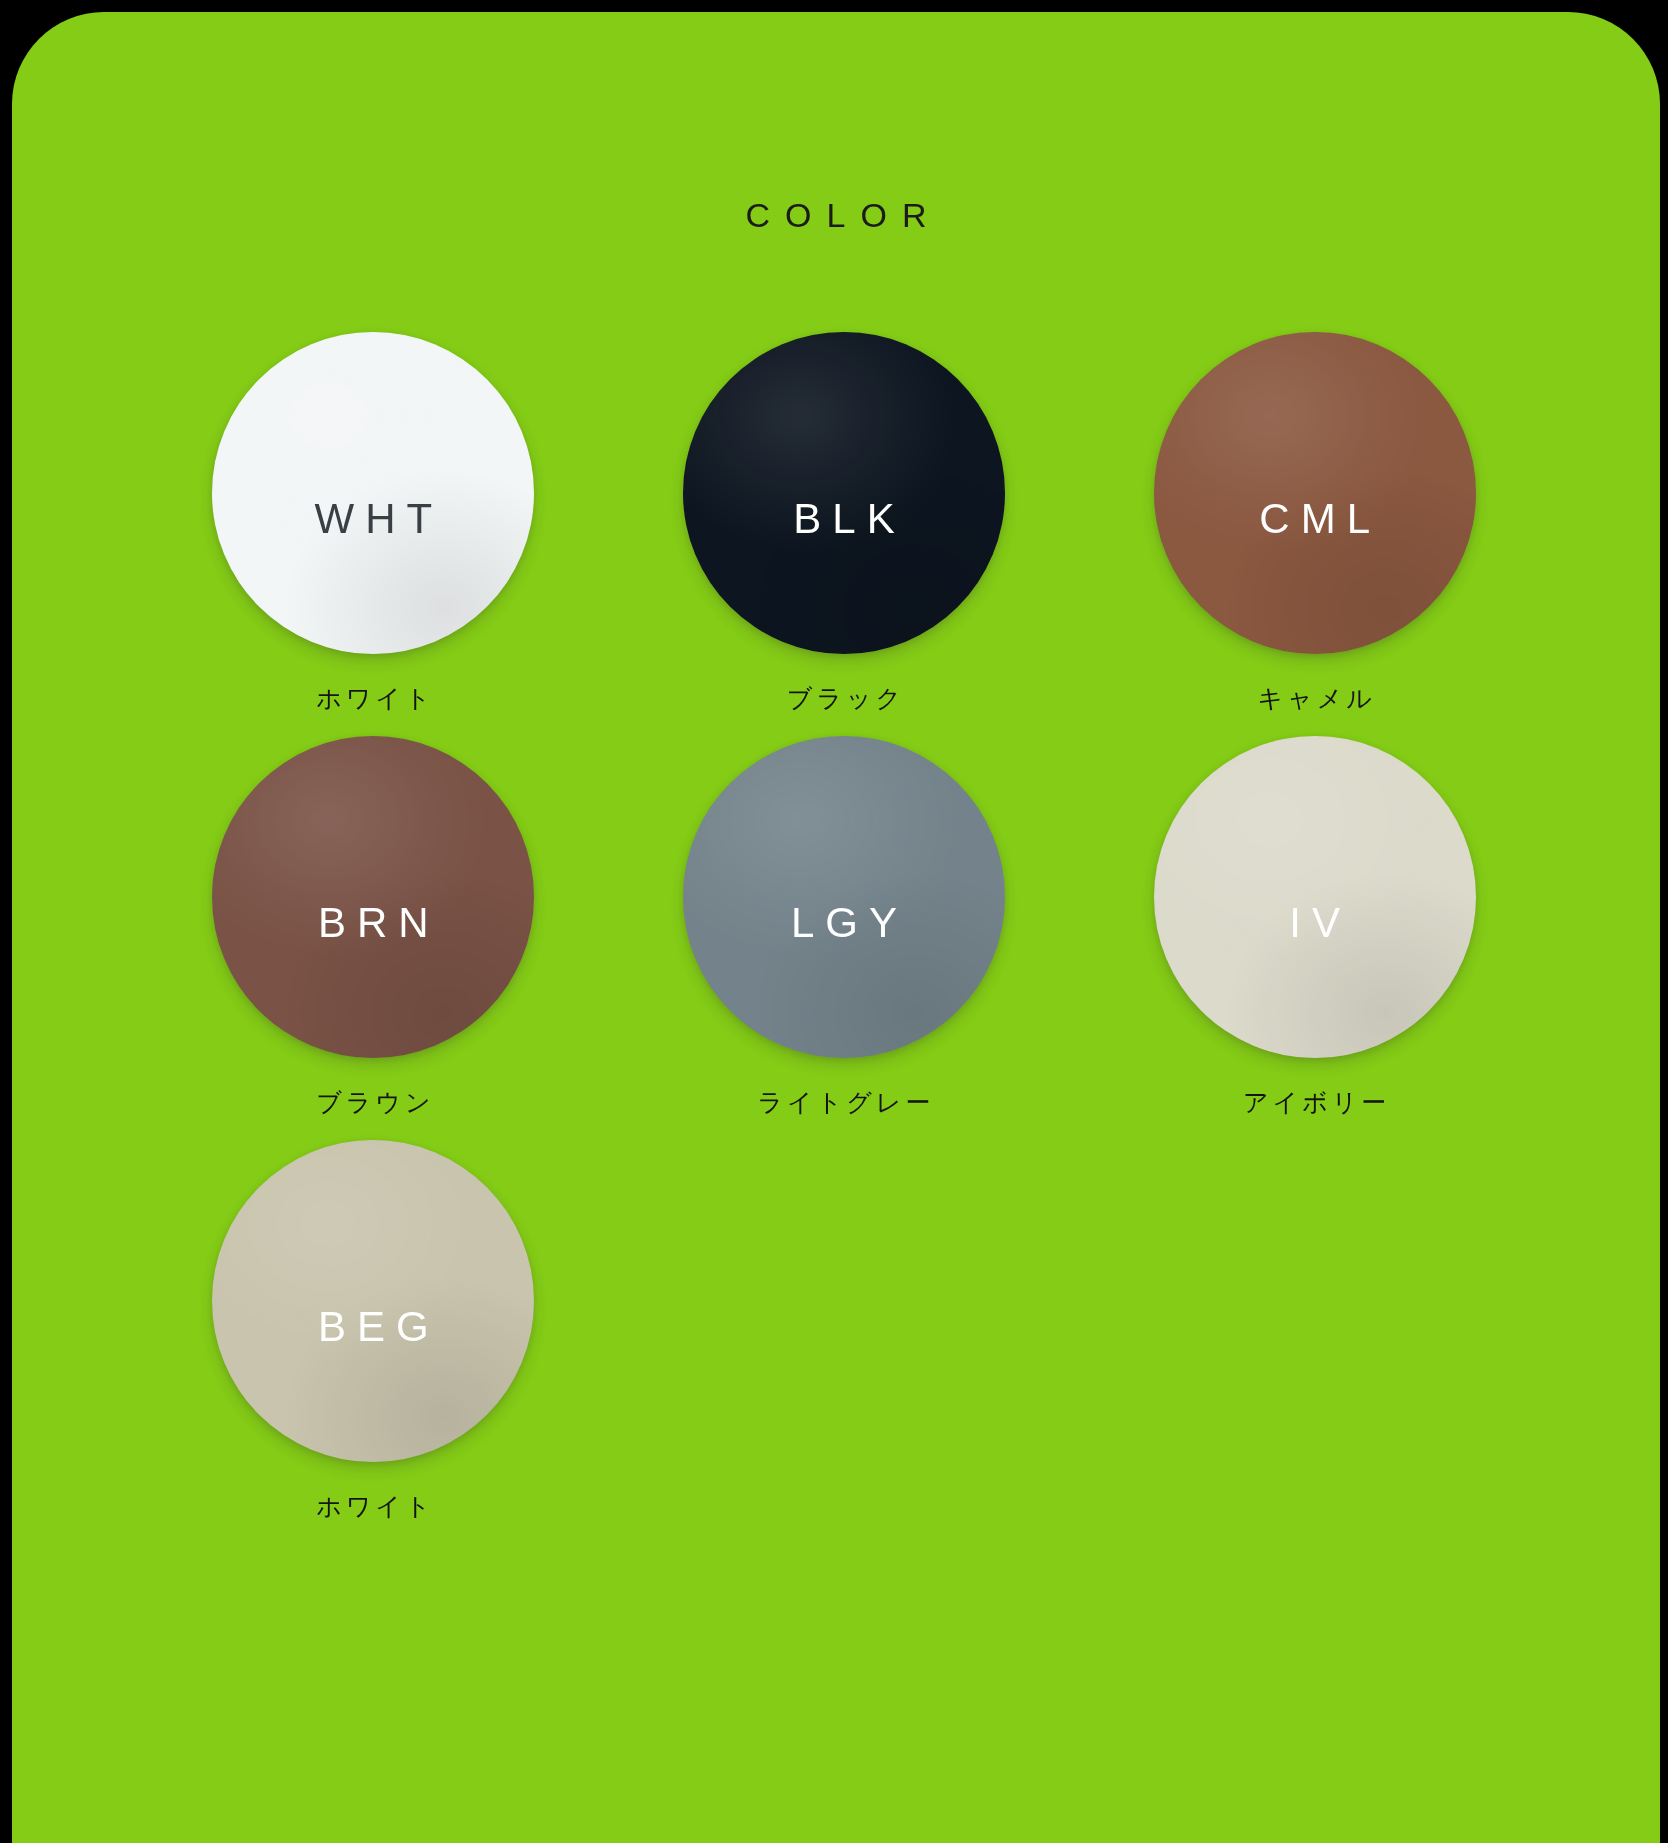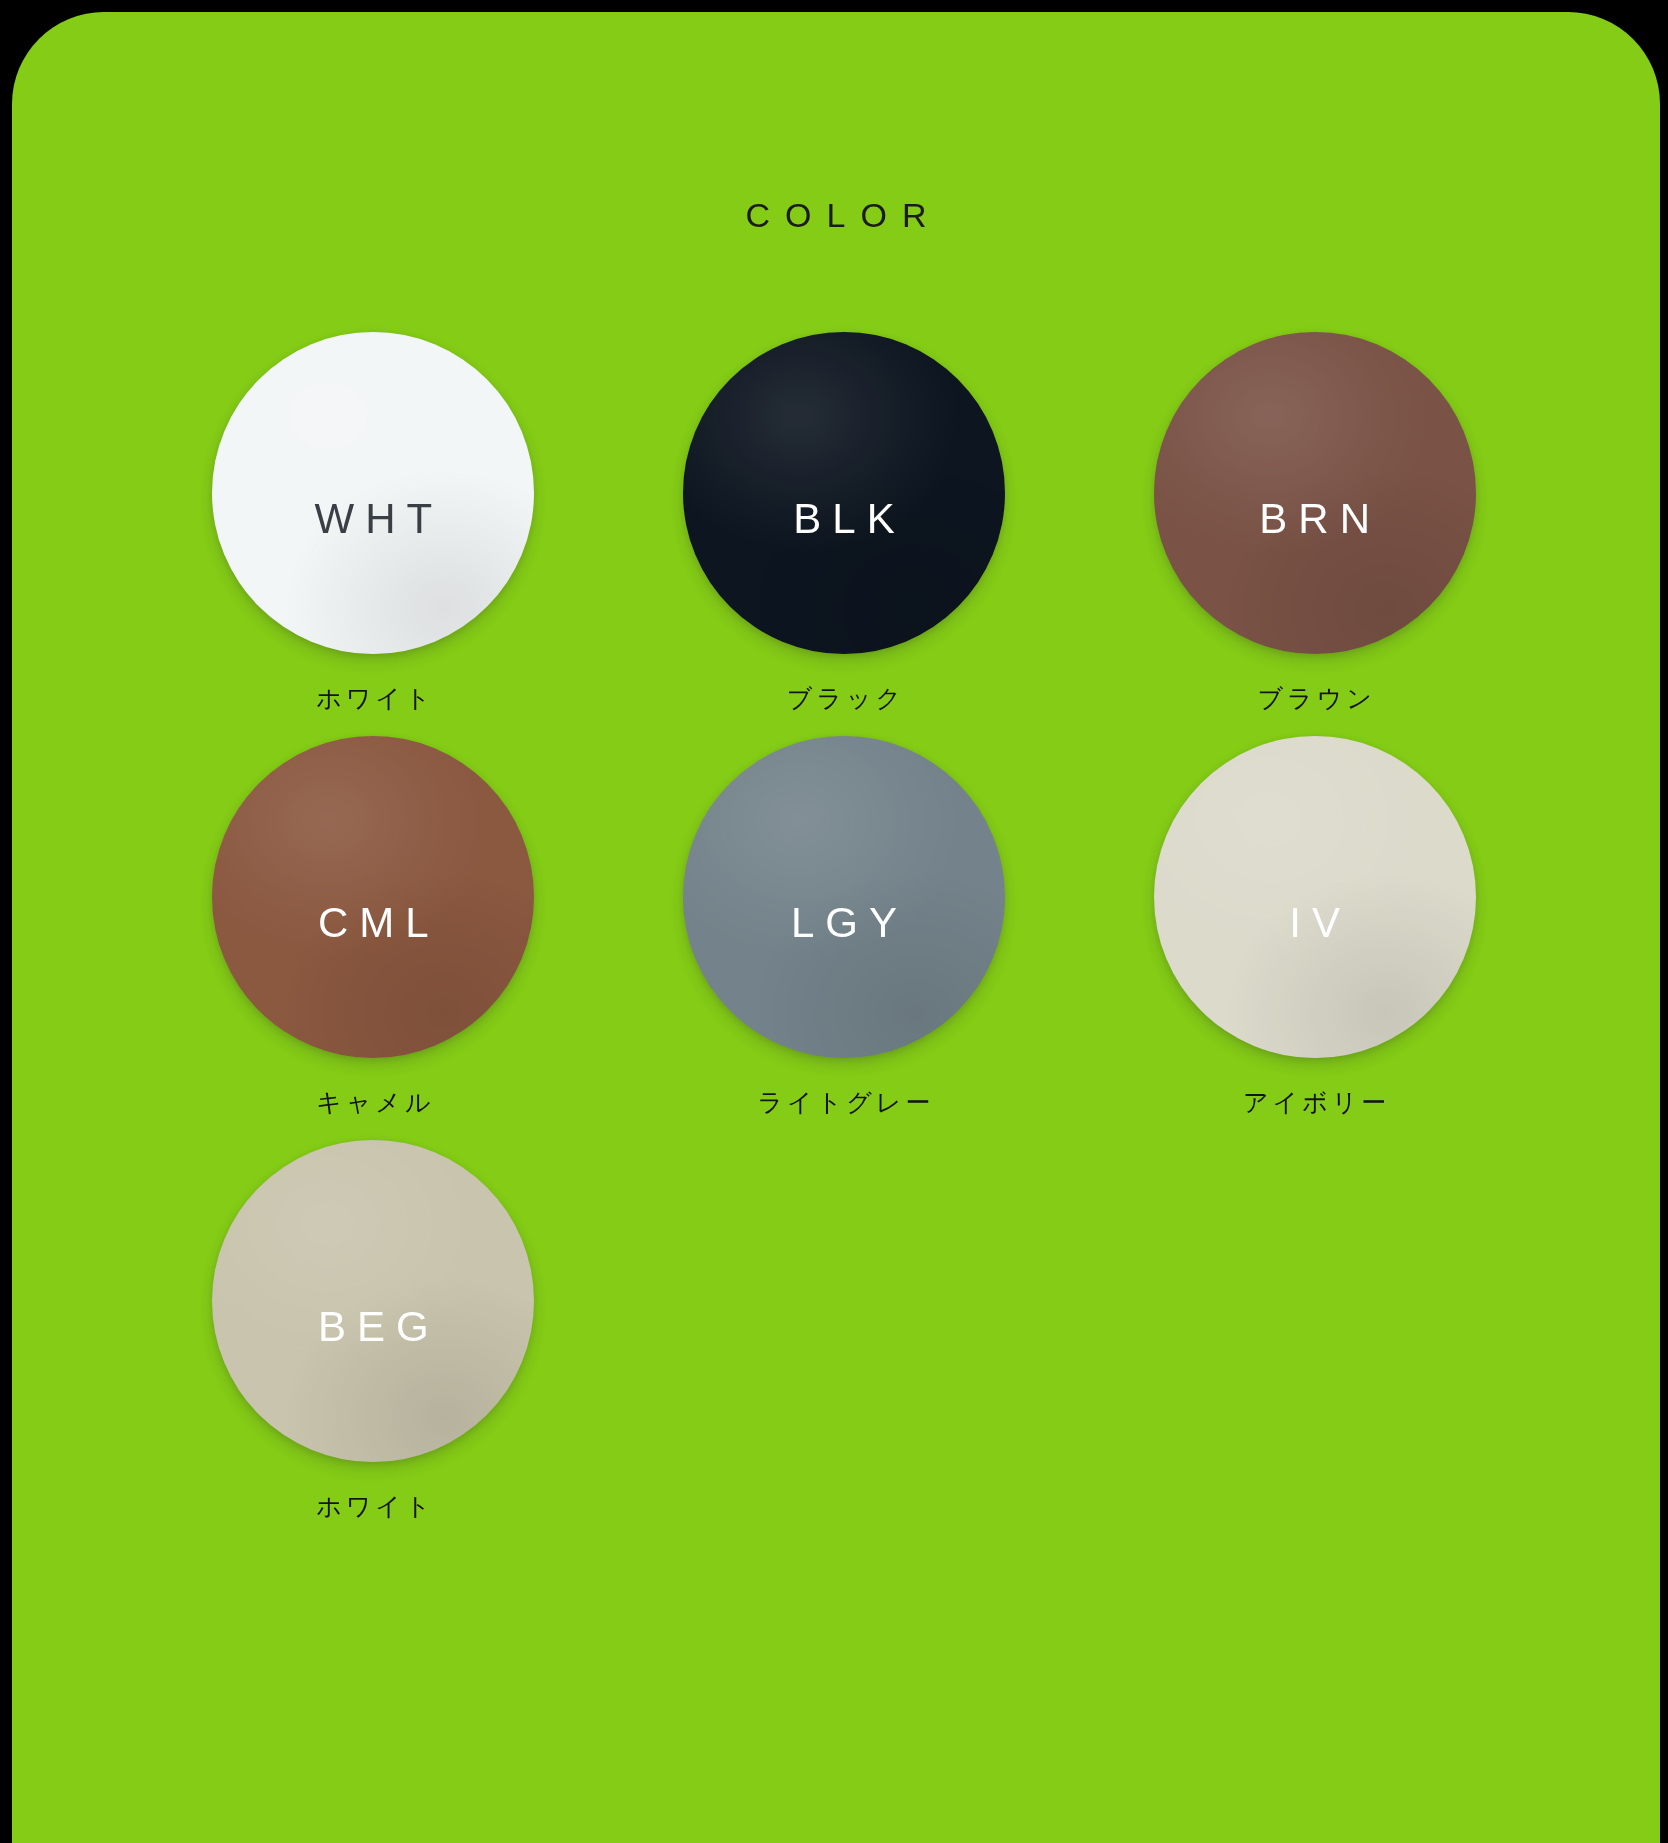--- a/index.html
+++ b/index.html
@@ -138,31 +138,31 @@
     </div>
 
     <div class="swatch-cell">
       <div class="swatch-disc" style="background: rgb(13, 21, 32);">
         <span class="swatch-code" style="color: rgb(255, 255, 255);">BLK</span>
       </div>
       <div class="swatch-label">ブラック</div>
     </div>
 
     <div class="swatch-cell">
+      <div class="swatch-disc" style="background: rgb(139, 88, 64);">
+        <span class="swatch-code" style="color: rgb(255, 255, 255);">CML</span>
+      </div>
+      <div class="swatch-label">キャメル</div>
+    </div>
+
+    <div class="swatch-cell">
       <div class="swatch-disc" style="background: rgb(122, 82, 70);">
         <span class="swatch-code" style="color: rgb(255, 255, 255);">BRN</span>
       </div>
       <div class="swatch-label">ブラウン</div>
-    </div>
-
-    <div class="swatch-cell">
-      <div class="swatch-disc" style="background: rgb(139, 88, 64);">
-        <span class="swatch-code" style="color: rgb(255, 255, 255);">CML</span>
-      </div>
-      <div class="swatch-label">キャメル</div>
     </div>
 
 
 
     <div class="swatch-cell">
       <div class="swatch-disc" style="background: rgb(116, 131, 139);">
         <span class="swatch-code" style="color: rgb(255, 255, 255);">LGY</span>
       </div>
       <div class="swatch-label">ライトグレー</div>
     </div>

